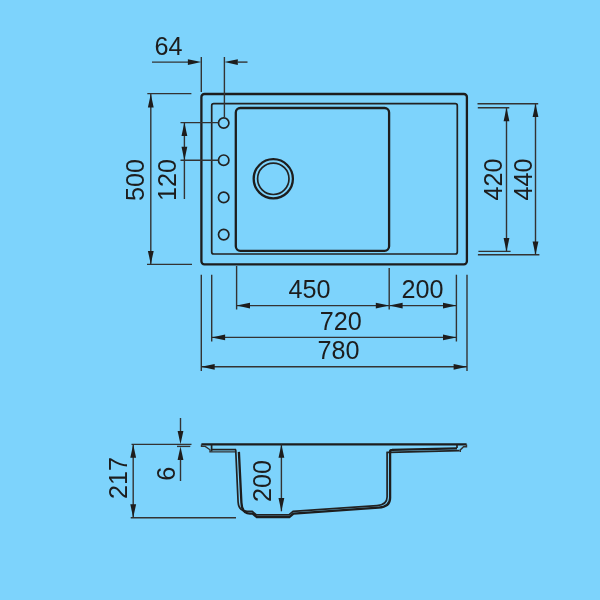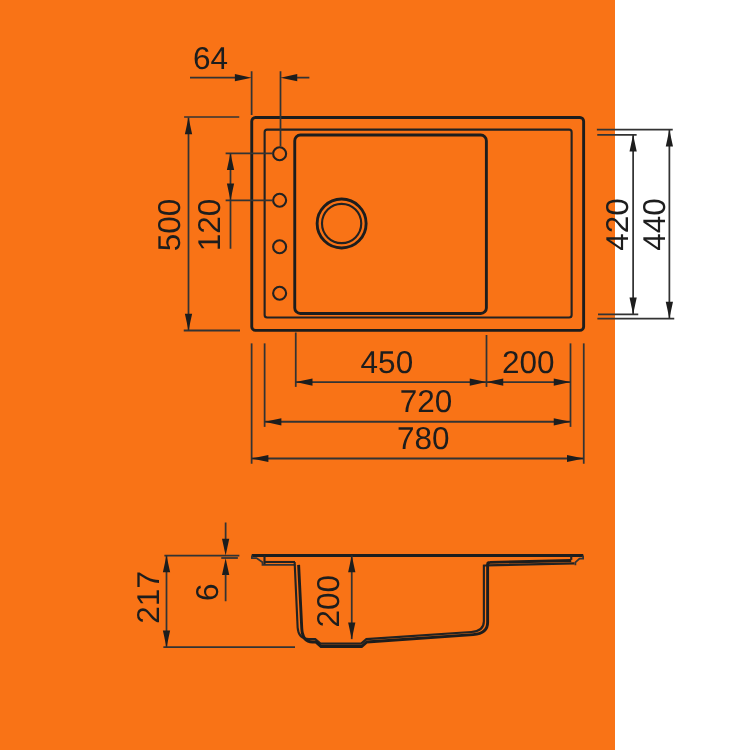--- a/index.html
+++ b/index.html
@@ -1,16 +1,16 @@
 <!DOCTYPE html>
 <html><head>
 <meta charset="utf-8">
 <style>
 html,body{margin:0;padding:0;background:#fff;}
-#page{width:492px;height:600px;position:relative;background:#f97316;}
+#page{width:600px;height:600px;position:relative;background:#7dd3fc;}
 text{font-family:"Liberation Sans",sans-serif;font-size:25.2px;fill:#1d1d1d;}
 .thick{stroke:#1d1d1d;stroke-width:2.3;fill:none;}
 .med{stroke:#222;stroke-width:1.7;fill:none;}
 .thin{stroke:#333;stroke-width:1.4;fill:none;}
 .arw{fill:#1d1d1d;stroke:none;}
 </style>
 </head>
 <body>
 <div id="page">
 <svg width="600" height="600" viewBox="0 0 600 600">

